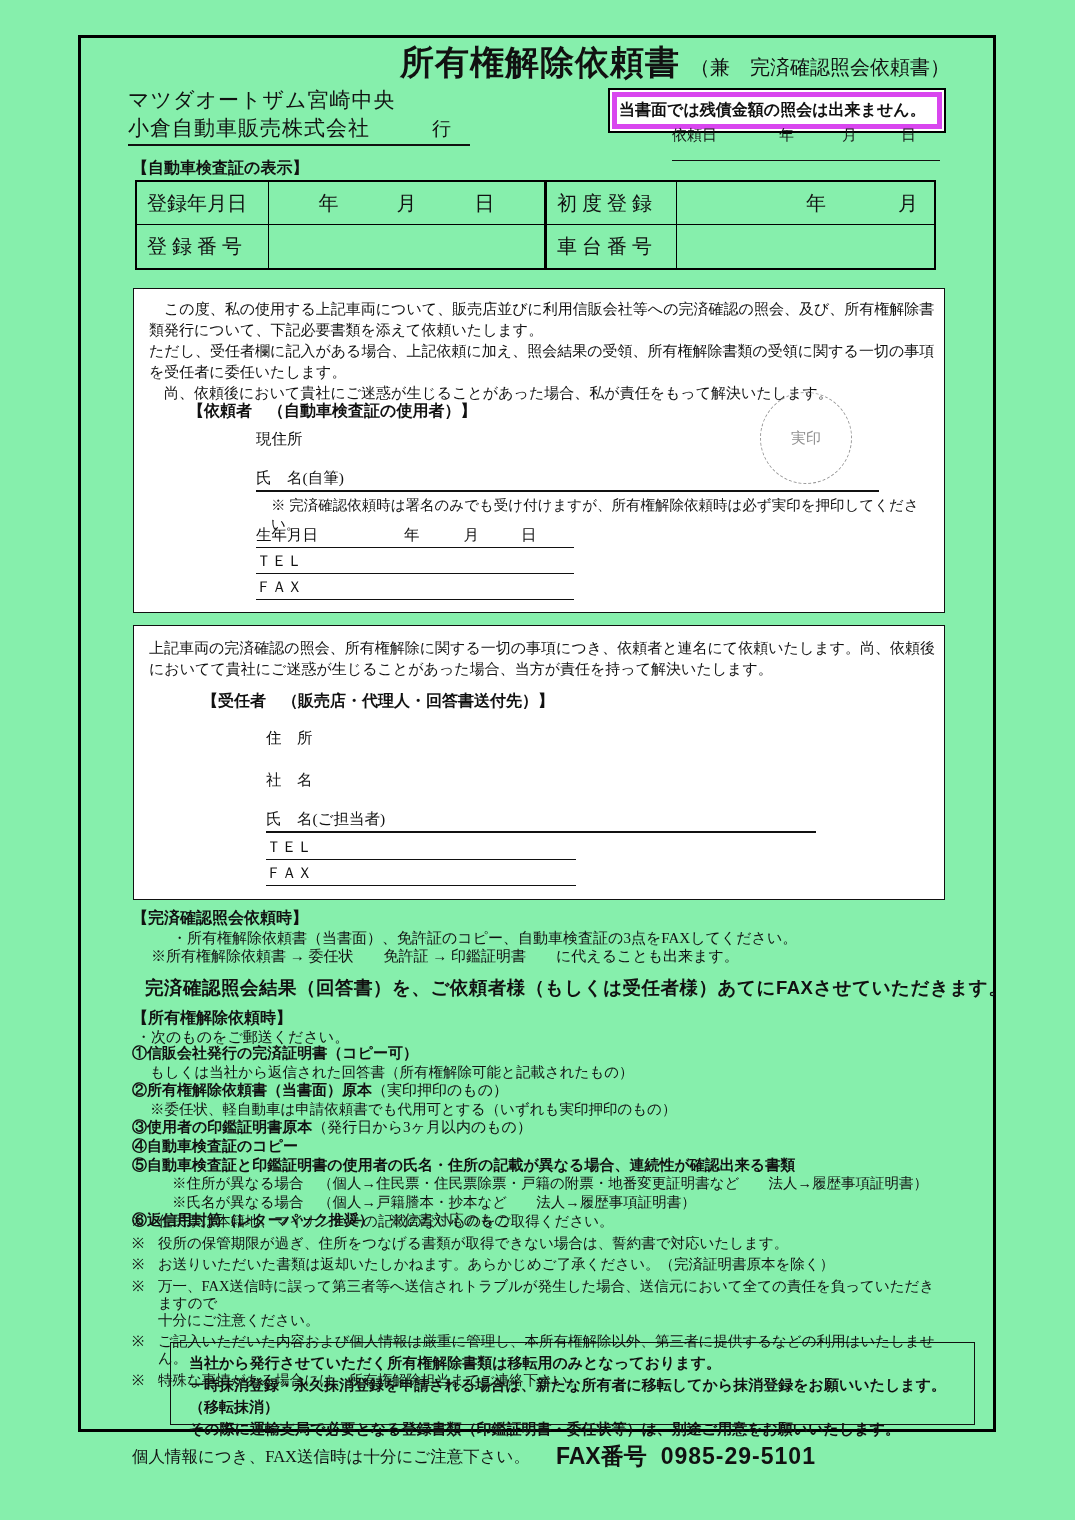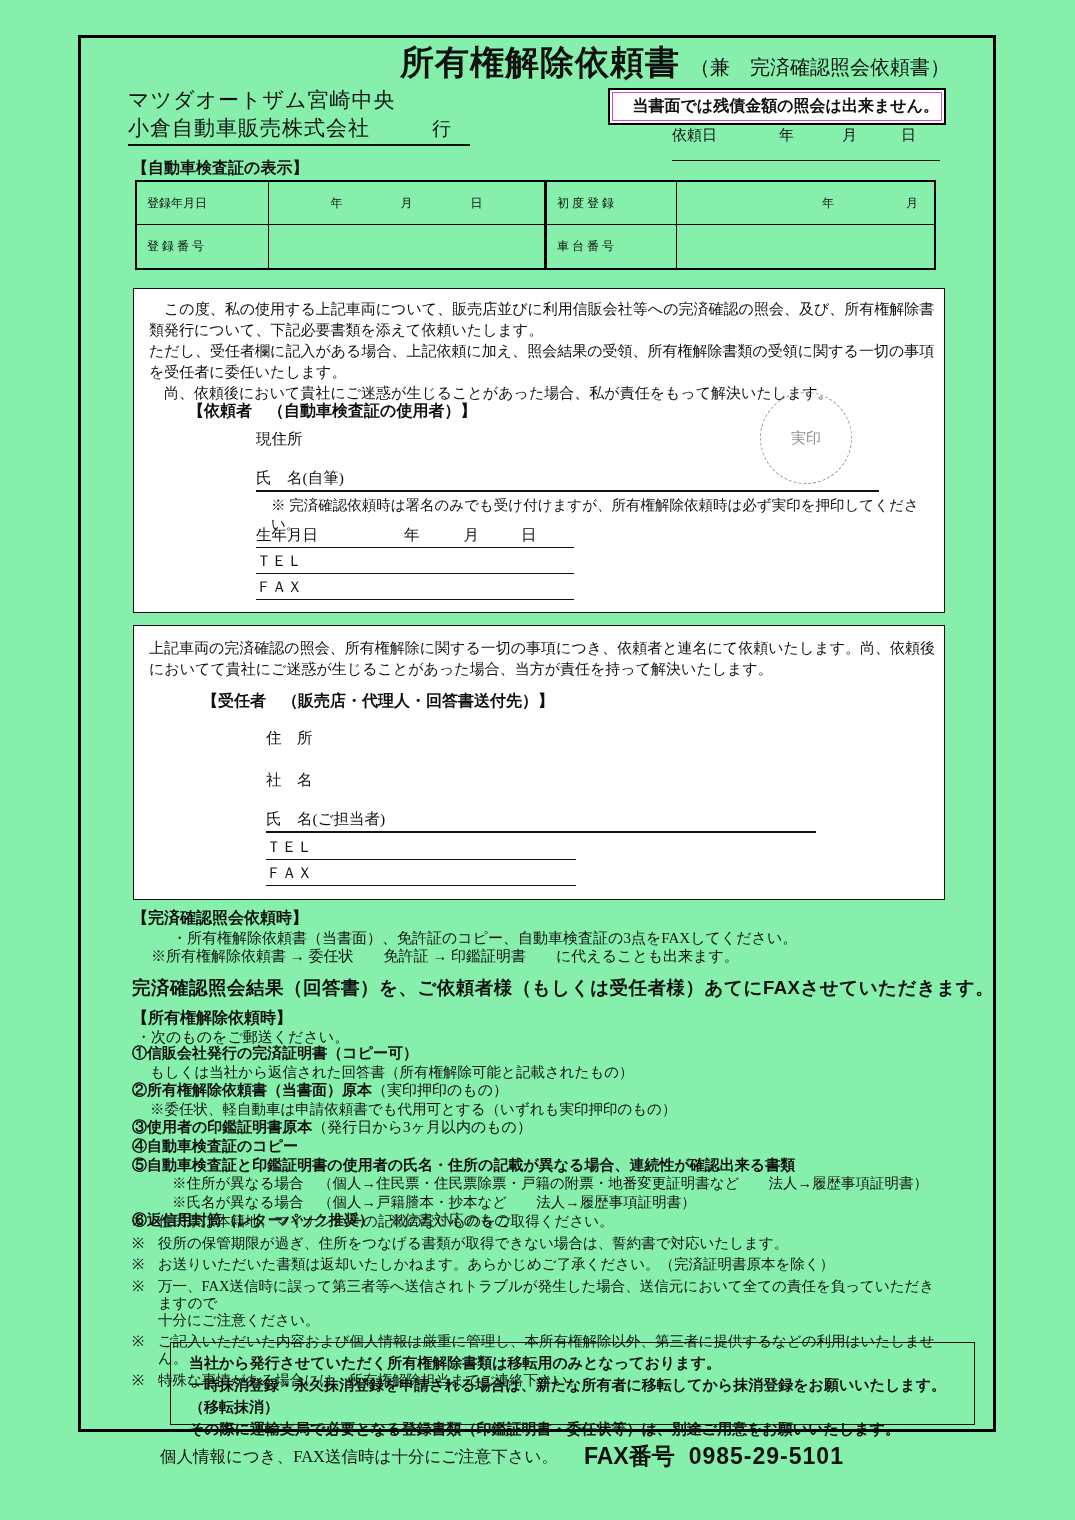--- a/index.html
+++ b/index.html
@@ -20,33 +20,33 @@
   .title-row { left: 400px; top: 40px; display: flex; align-items: flex-end; gap: 10px; }
   .doc-title { font-size: 34px; font-weight: bold; letter-spacing: 1px; }
   .doc-subtitle { font-size: 20px; padding-bottom: 5px; }
 
   .company-block { left: 128px; top: 86px; width: 342px; border-bottom: 2px solid #111; padding-bottom: 2px; }
   .company-line { font-size: 21px; font-family: "Liberation Sans", sans-serif; letter-spacing: 1px; line-height: 28px; }
   .company-row2 { display: flex; align-items: flex-end; }
   .to-suffix { font-family: "Liberation Serif", serif; font-size: 19px; margin-left: 62px; }
 
   .notice-box { left: 608px; top: 88px; width: 338px; border: 2px solid #000; padding: 2px; background: #fff; }
-  .notice-inner { border: 1px solid #d946ef; text-align: right; font-size: 16px; font-weight: bold; font-family: "Liberation Sans", sans-serif; padding: 3px 2px; }
+  .notice-inner { border: 5px solid #d946ef; text-align: left; font-size: 16px; font-weight: bold; font-family: "Liberation Sans", sans-serif; padding: 3px 2px; }
 
   .date-line { left: 672px; top: 141px; width: 268px; height: 20px; border-bottom: 1.5px solid #111; display: flex; align-items: flex-end; font-size: 15px; padding-bottom: 15px; }
   .date-line .u1 { margin-left: 62px; }
   .date-line .u2 { margin-left: 48px; }
   .date-line .u3 { margin-left: 44px; }
 
   .section-heading { font-size: 16px; font-weight: bold; font-family: "Liberation Sans", sans-serif; }
 
   
   .vtable { left: 135px; top: 180px; width: 801px; height: 90px; border: 2px solid #000; display: grid;
             grid-template-columns: 132px 276px 132px 1fr; grid-template-rows: 1fr 1fr; }
-  .vcell { border-right: 1px solid #000; border-bottom: 1px solid #000; display: flex; align-items: center; font-size: 12px; padding: 0 10px; }
+  .vcell { border-right: 1px solid #000; border-bottom: 1px solid #000; display: flex; align-items: center; font-size: 20px; padding: 0 10px; }
   .vcell.last-col { border-right: none; }
   .vcell.last-row { border-bottom: none; }
   .vcell.thick-left { border-left: 2px solid #000; }
   .vcell.units-center { justify-content: center; gap: 58px; }
   .vcell.units-right { justify-content: flex-end; gap: 72px; padding-right: 16px; }
 
   
   .big-box { border: 1.5px solid #111; background: #fff; }
   .box1 { left: 133px; top: 288px; width: 812px; height: 325px; }
   .box2 { left: 133px; top: 625px; width: 812px; height: 275px; }
@@ -57,39 +57,39 @@
 
   .field-label { font-size: 15.5px; }
   .fill-line { border-bottom: 1.5px solid #111; display: flex; align-items: flex-end; padding-bottom: 1px; }
   .fill-line.thickline { border-bottom-width: 2px; }
   .birth-units span.u1 { margin-left: 86px; }
   .birth-units span.u2 { margin-left: 44px; }
   .birth-units span.u3 { margin-left: 42px; }
 
   .small-note { font-size: 14.5px; }
 
-  .mid-bold-notice { font-size: 18.5px; font-weight: bold; font-family: "Liberation Sans", sans-serif; letter-spacing: 0.5px; }
+  .mid-bold-notice { font-size: 18.5px; font-weight: bold; font-family: "Liberation Sans", sans-serif; letter-spacing: 0.5px; margin-left: 13px; }
 
   .req-line { font-size: 15px; line-height: 19px; }
   .item-line { font-size: 15px; line-height: 18.6px; }
   .item-line .bold-part { font-family: "Liberation Sans", sans-serif; font-weight: bold; }
   .item-line .rest-part { font-family: "Liberation Serif", serif; font-weight: normal; }
   .item-sub { padding-left: 18px; font-size: 14.5px; }
   .item-sub2 { padding-left: 40px; font-size: 14.5px; }
 
   .notes-block { width: 812px; }
   .note-row { display: flex; font-size: 14.5px; line-height: 17px; margin-bottom: 4.5px; }
   .note-mark { width: 26px; flex: none; }
   .note-text { flex: 1; }
 
   .bottom-box { left: 140px; top: 1342px; width: 805px; height: 83px; border: 1.5px solid #111; margin-left: 30px; }
   .bottom-box-text { position: absolute; left: 18px; top: 9px; width: 770px;
                      font-family: "Liberation Sans", sans-serif; font-weight: 600; font-size: 15px; line-height: 22px; }
 
-  .footer-row { left: 0; top: 1441px; width: 948px; display: flex; justify-content: center; align-items: center; gap: 14px; margin-left: 28px; }
+  .footer-row { left: 0; top: 1441px; width: 948px; display: flex; justify-content: center; align-items: center; gap: 14px; }
   .footer-caution { font-size: 16.5px; }
   .footer-fax-label { font-size: 23px; font-weight: bold; font-family: "Liberation Sans", sans-serif; margin-left: 12px; }
   .footer-fax-number { font-size: 23px; font-weight: bold; font-family: "Liberation Sans", sans-serif; letter-spacing: 1px; }
 </style>
 </head>
 <body>
 
 <div class="sheet">
 
   <div class="abs outer-border"></div>

